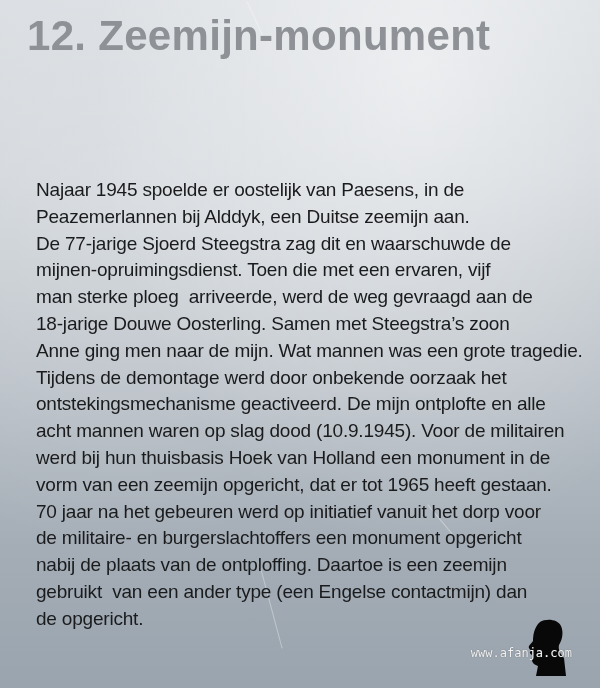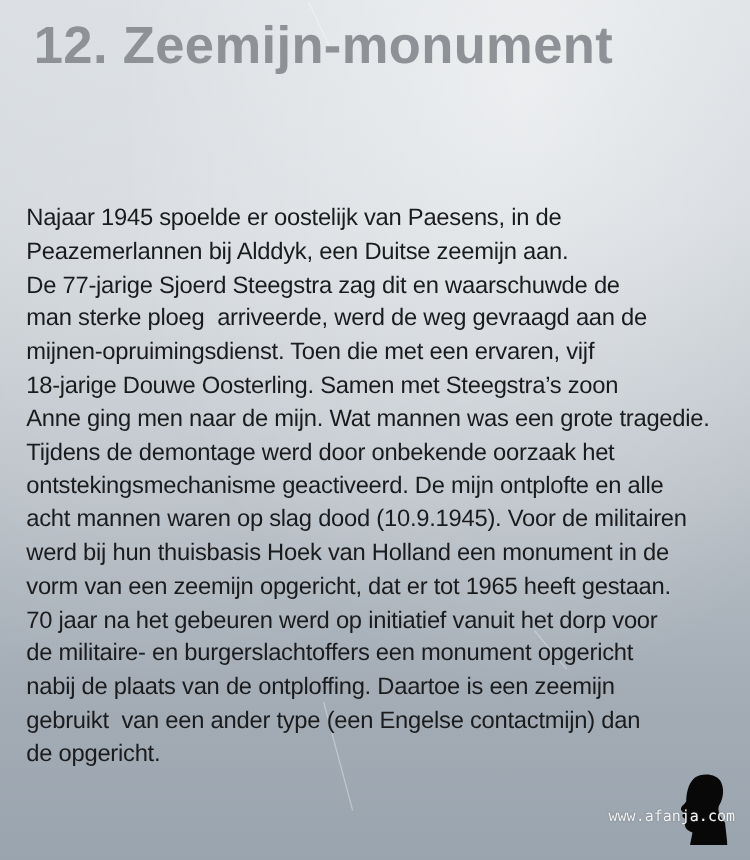--- a/index.html
+++ b/index.html
@@ -23,33 +23,33 @@
     font-size: 42px;
     font-weight: bold;
     color: #8e9196;
     letter-spacing: 0.3px;
     white-space: nowrap;
   }
   .body-text {
     position: absolute;
     left: 21px; top: 162px;
     width: 560px;
-    margin: 0;
+    margin: 15px;
   }
   .line {
     display: block;
     font-size: 19px;
     line-height: 26.8px;
     color: #1a1b1d;
     white-space: pre;
     letter-spacing: -0.2px;
   }
   .watermark {
     position: absolute;
-    right: 8px; bottom: 12px;
+    right: 24px; bottom: 12px;
     width: 120px; height: 58px;
   }
   .silhouette {
     position: absolute;
     right: 10px; bottom: 0;
     width: 40px; height: 58px;
   }
   .wm-text {
     position: absolute;
     right: 4px; bottom: 16px;
@@ -72,22 +72,22 @@
   <div class="scratch" style="left:255px; top:0; height:40px; transform:rotate(-25deg);"></div>
   <div class="scratch" style="left:270px; top:560px; height:90px; transform:rotate(-15deg);"></div>
   <div class="scratch" style="left:440px; top:500px; height:40px; transform:rotate(-40deg);"></div>
 
   <h1 class="title">12. Zeemijn-monument</h1>
 
   <div class="body-text">
     <span class="line">Najaar 1945 spoelde er oostelijk van Paesens, in de</span>
     <span class="line">Peazemerlannen bij Alddyk, een Duitse zeemijn aan.</span>
     <span class="line">De 77-jarige Sjoerd Steegstra zag dit en waarschuwde de</span>
+    <span class="line">mijnen-opruimingsdienst. Toen die met een ervaren, vijf</span>
     <span class="line">man sterke ploeg  arriveerde, werd de weg gevraagd aan de</span>
-    <span class="line">mijnen-opruimingsdienst. Toen die met een ervaren, vijf</span>
     <span class="line">18-jarige Douwe Oosterling. Samen met Steegstra’s zoon</span>
     <span class="line">Anne ging men naar de mijn. Wat mannen was een grote tragedie.</span>
     <span class="line">Tijdens de demontage werd door onbekende oorzaak het</span>
     <span class="line">ontstekingsmechanisme geactiveerd. De mijn ontplofte en alle</span>
     <span class="line">acht mannen waren op slag dood (10.9.1945). Voor de militairen</span>
     <span class="line">werd bij hun thuisbasis Hoek van Holland een monument in de</span>
     <span class="line">vorm van een zeemijn opgericht, dat er tot 1965 heeft gestaan.</span>
     <span class="line">70 jaar na het gebeuren werd op initiatief vanuit het dorp voor</span>
     <span class="line">de militaire- en burgerslachtoffers een monument opgericht</span>
     <span class="line">nabij de plaats van de ontploffing. Daartoe is een zeemijn</span>

